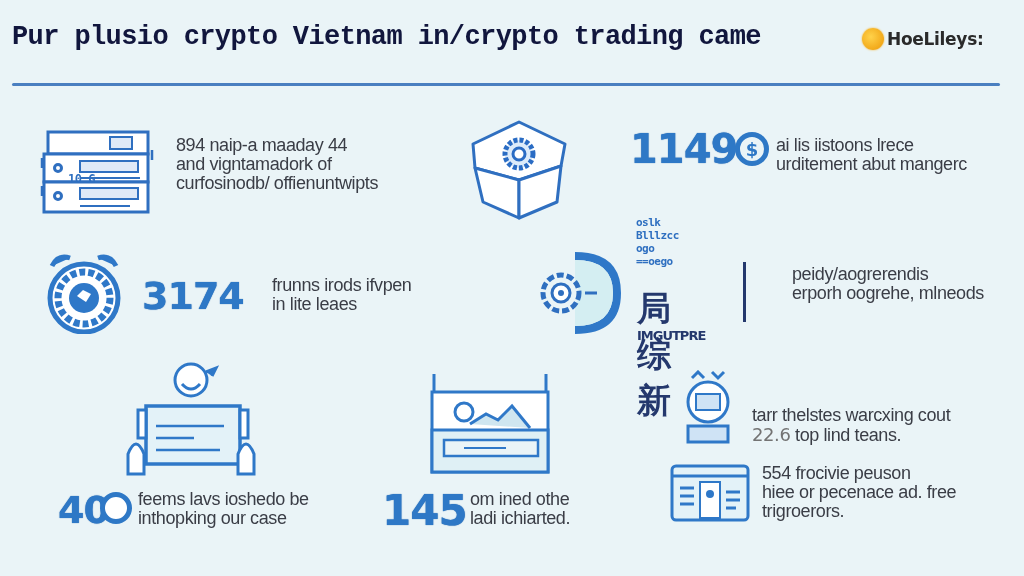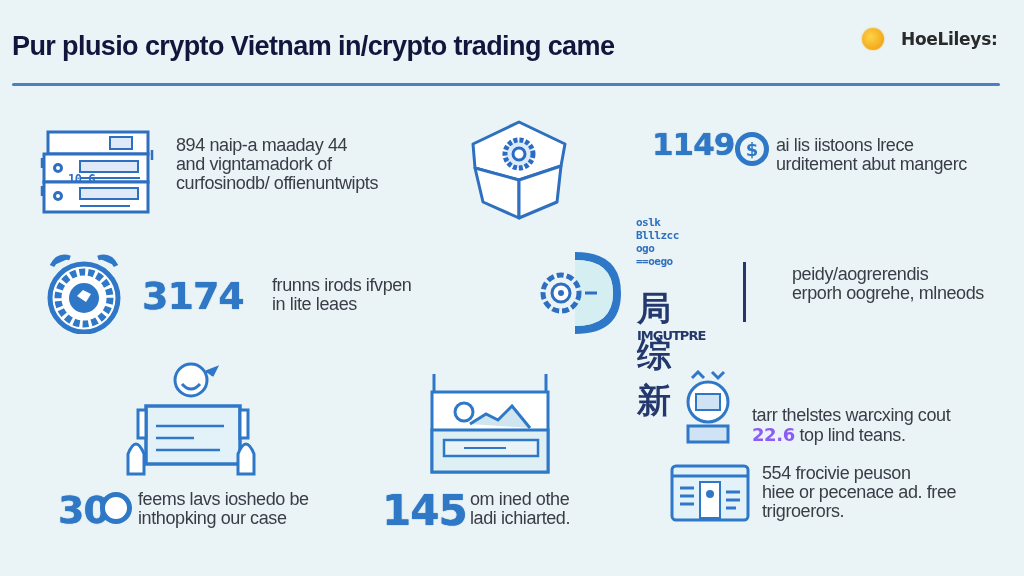--- a/index.html
+++ b/index.html
@@ -4,26 +4,26 @@
 <style>
   * { box-sizing: border-box; margin: 0; padding: 0; }
   html, body { width: 1024px; height: 576px; overflow: hidden; }
   body {
     background: #eaf4f7;
     font-family: "Liberation Sans", sans-serif;
     color: #2b2f3a;
     position: relative;
   }
   .header-title {
-    position: absolute; left: 12px; top: 31px;
-    font-family: Liberation Sans, sans-serif;
+    position: absolute; left: 12px; top: 22px;
+    font-family: Liberation Mono, monospace;
     font-weight: bold; font-size: 27px; letter-spacing: -0.6px;
     color: #11163d;
   }
-  .brand { position: absolute; left: 862px; top: 28px; display: flex; align-items: center; gap: 17px; }
+  .brand { position: absolute; left: 862px; top: 28px; display: flex; align-items: center; gap: 3px; }
   .brand-coin {
     width: 22px; height: 22px; border-radius: 50%;
     background: radial-gradient(circle at 40% 40%, #ffd24a, #f2a91a 70%, #e8951a);
     box-shadow: 0 0 2px #f5b52e;
   }
   .brand-name {
     font-family: "DejaVu Sans", sans-serif; font-weight: bold; font-size: 17px;
     color: #2a2a2a; letter-spacing: -0.3px;
   }
   .divider {
@@ -34,21 +34,21 @@
   .icon svg { display: block; }
   .desc {
     position: absolute; font-size: 18px; line-height: 19px; color: #3a3d46;
     letter-spacing: -0.4px; white-space: nowrap;
   }
   .bignum {
     position: absolute; font-family: "DejaVu Sans", sans-serif; font-weight: bold;
     color: #2e78c6; letter-spacing: -1px;
     text-shadow: 0 0 1px #1d5fa8;
   }
-  .num-inline { font-weight: bold; color: #8b5cf6; font-family: "DejaVu Sans", sans-serif; }
+  .num-inline { font-weight: normal; color: #737373; font-family: "DejaVu Sans", sans-serif; }
   .cjk-label {
     position: absolute; font-family: "DejaVu Sans", sans-serif; font-weight: bold;
     color: #24386d; letter-spacing: -1px; margin-top: 24px;
   }
   .sub-bars { position: absolute; font-family: "DejaVu Sans Mono", monospace; font-size: 11px; color: #2e6fc0; font-weight: bold; line-height: 13px; letter-spacing: -0.5px; margin-top: 36px; }
 </style>
 </head>
 <body>
 
 <div class="header-title">Pur plusio crypto Vietnam in/crypto trading came</div>
@@ -85,21 +85,21 @@
 <div class="block">
   <div class="icon" style="position:absolute;left:465px;top:118px;">
     <svg width="110" height="104" viewBox="0 0 110 104" fill="#fff" stroke="#2f6fc0" stroke-width="3" stroke-linejoin="round">
       <path d="M8 26 L54 4 L100 26 L96 48 L54 62 L10 50 Z"></path>
       <path d="M10 50 L54 62 L54 100 L18 84 Z"></path>
       <path d="M96 48 L54 62 L54 100 L92 84 Z"></path>
       <circle cx="54" cy="36" r="14" fill="#dcebfa" stroke="#2a6cc4" stroke-dasharray="4 2" stroke-width="5"></circle>
       <circle cx="54" cy="36" r="6" fill="#fff" stroke="#2a6cc4"></circle>
     </svg>
   </div>
-  <div class="bignum" style="left:630px;top:126px;font-size:31px;margin-left:22px;">1149</div>
+  <div class="bignum" style="left:630px;top:126px;font-size:40px;">1149</div>
   <div style="position:absolute;left:735px;top:132px;width:34px;height:34px;border-radius:50%;border:5px solid #2e78c6;color:#2e78c6;font:bold 18px 'DejaVu Sans',sans-serif;display:flex;align-items:center;justify-content:center;">$</div>
   <div class="sub-bars" style="left:636px;top:180px;">
     <div>oslk Blllzcc</div>
     <div>ogo ==oego</div>
   </div>
   <div class="desc" style="left:776px;top:136px;">
     <div>ai lis iistoons lrece</div>
     <div>urditement abut mangerc</div>
   </div>
 </div>
@@ -151,21 +151,21 @@
       <rect x="22" y="48" width="94" height="58" fill="#e3f2f8" stroke-width="3.5"></rect>
       <rect x="14" y="52" width="8" height="28" fill="#fff"></rect>
       <rect x="116" y="52" width="8" height="28" fill="#fff"></rect>
       <line x1="32" y1="68" x2="100" y2="68" stroke-width="2.5"></line>
       <line x1="32" y1="80" x2="70" y2="80" stroke-width="2.5"></line>
       <line x1="32" y1="92" x2="96" y2="92" stroke-width="2.5"></line>
       <path d="M4 96 q8 -20 16 0 v20 h-16 z" fill="#fff"></path>
       <path d="M114 96 q8 -20 16 0 v20 h-16 z" fill="#fff"></path>
     </svg>
   </div>
-  <div class="bignum" style="left:58px;top:488px;font-size:38px;">30</div>
+  <div class="bignum" style="left:58px;top:488px;font-size:38px;">40</div>
   <div style="position:absolute;left:100px;top:492px;width:32px;height:32px;border-radius:50%;border:5px solid #2e78c6;background:#fff;"></div>
   <div class="desc" style="left:138px;top:490px;">
     <div>feems lavs ioshedo be</div>
     <div>inthopking our case</div>
   </div>
 </div>
 
 <div class="block">
   <div class="icon" style="position:absolute;left:420px;top:374px;">
     <svg width="140" height="102" viewBox="0 0 140 102" fill="none" stroke="#2f78c8" stroke-width="3">

